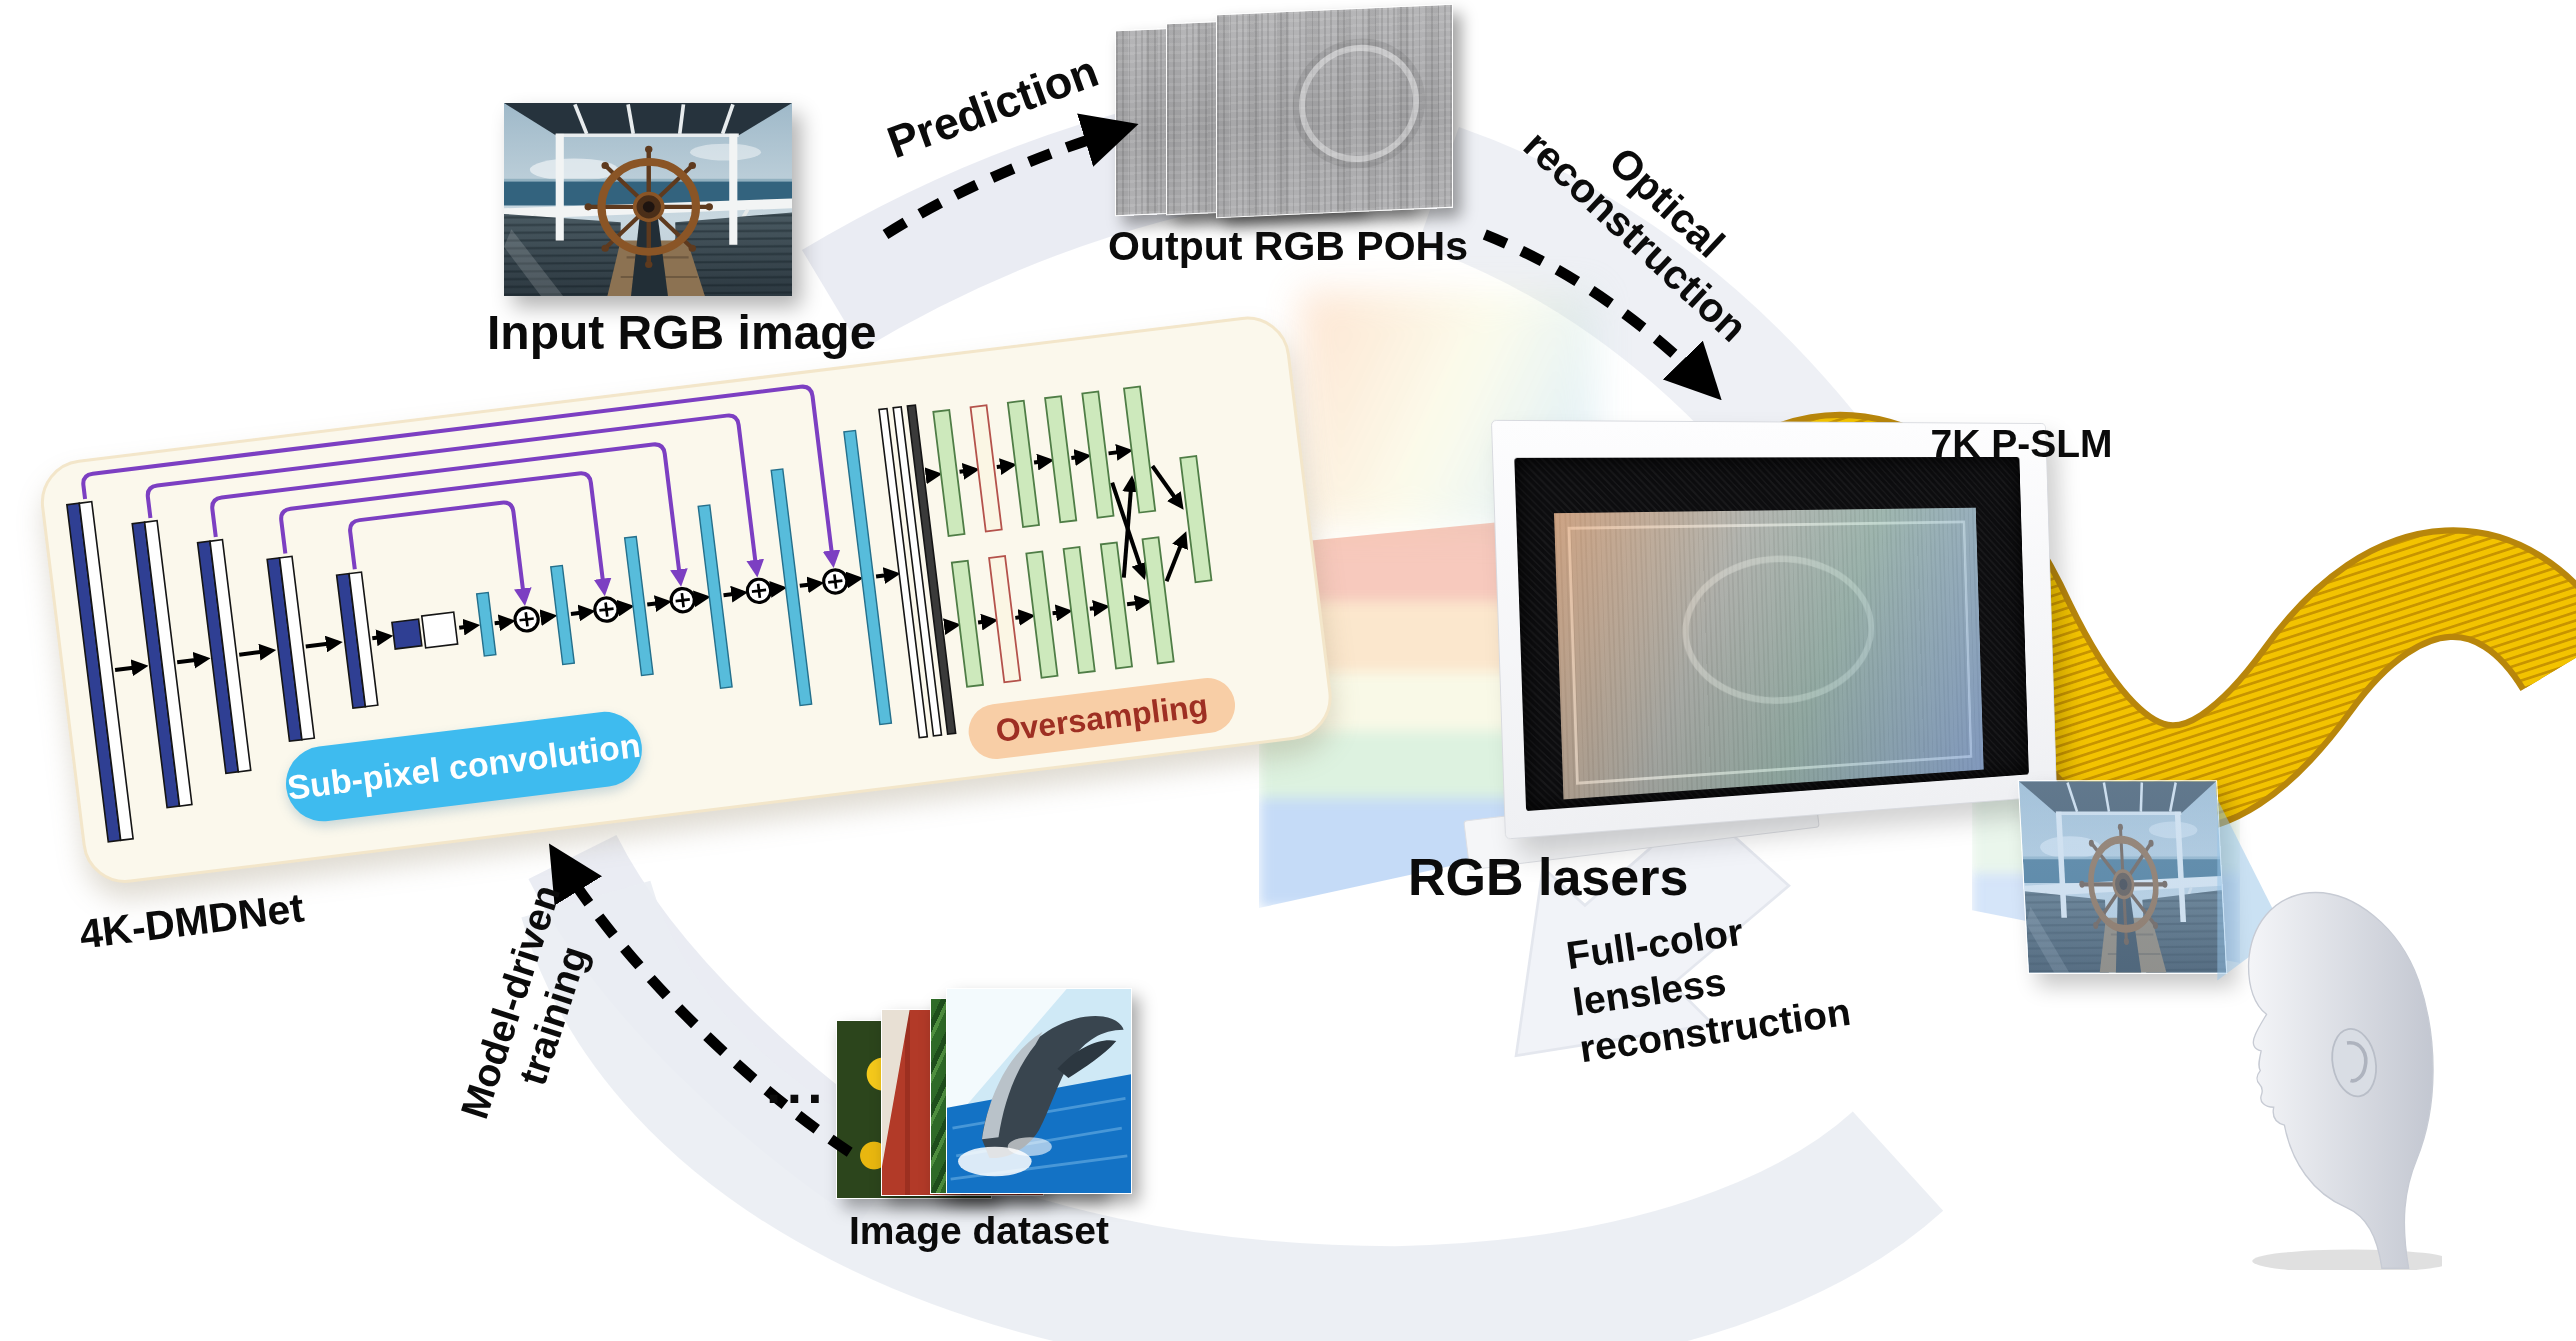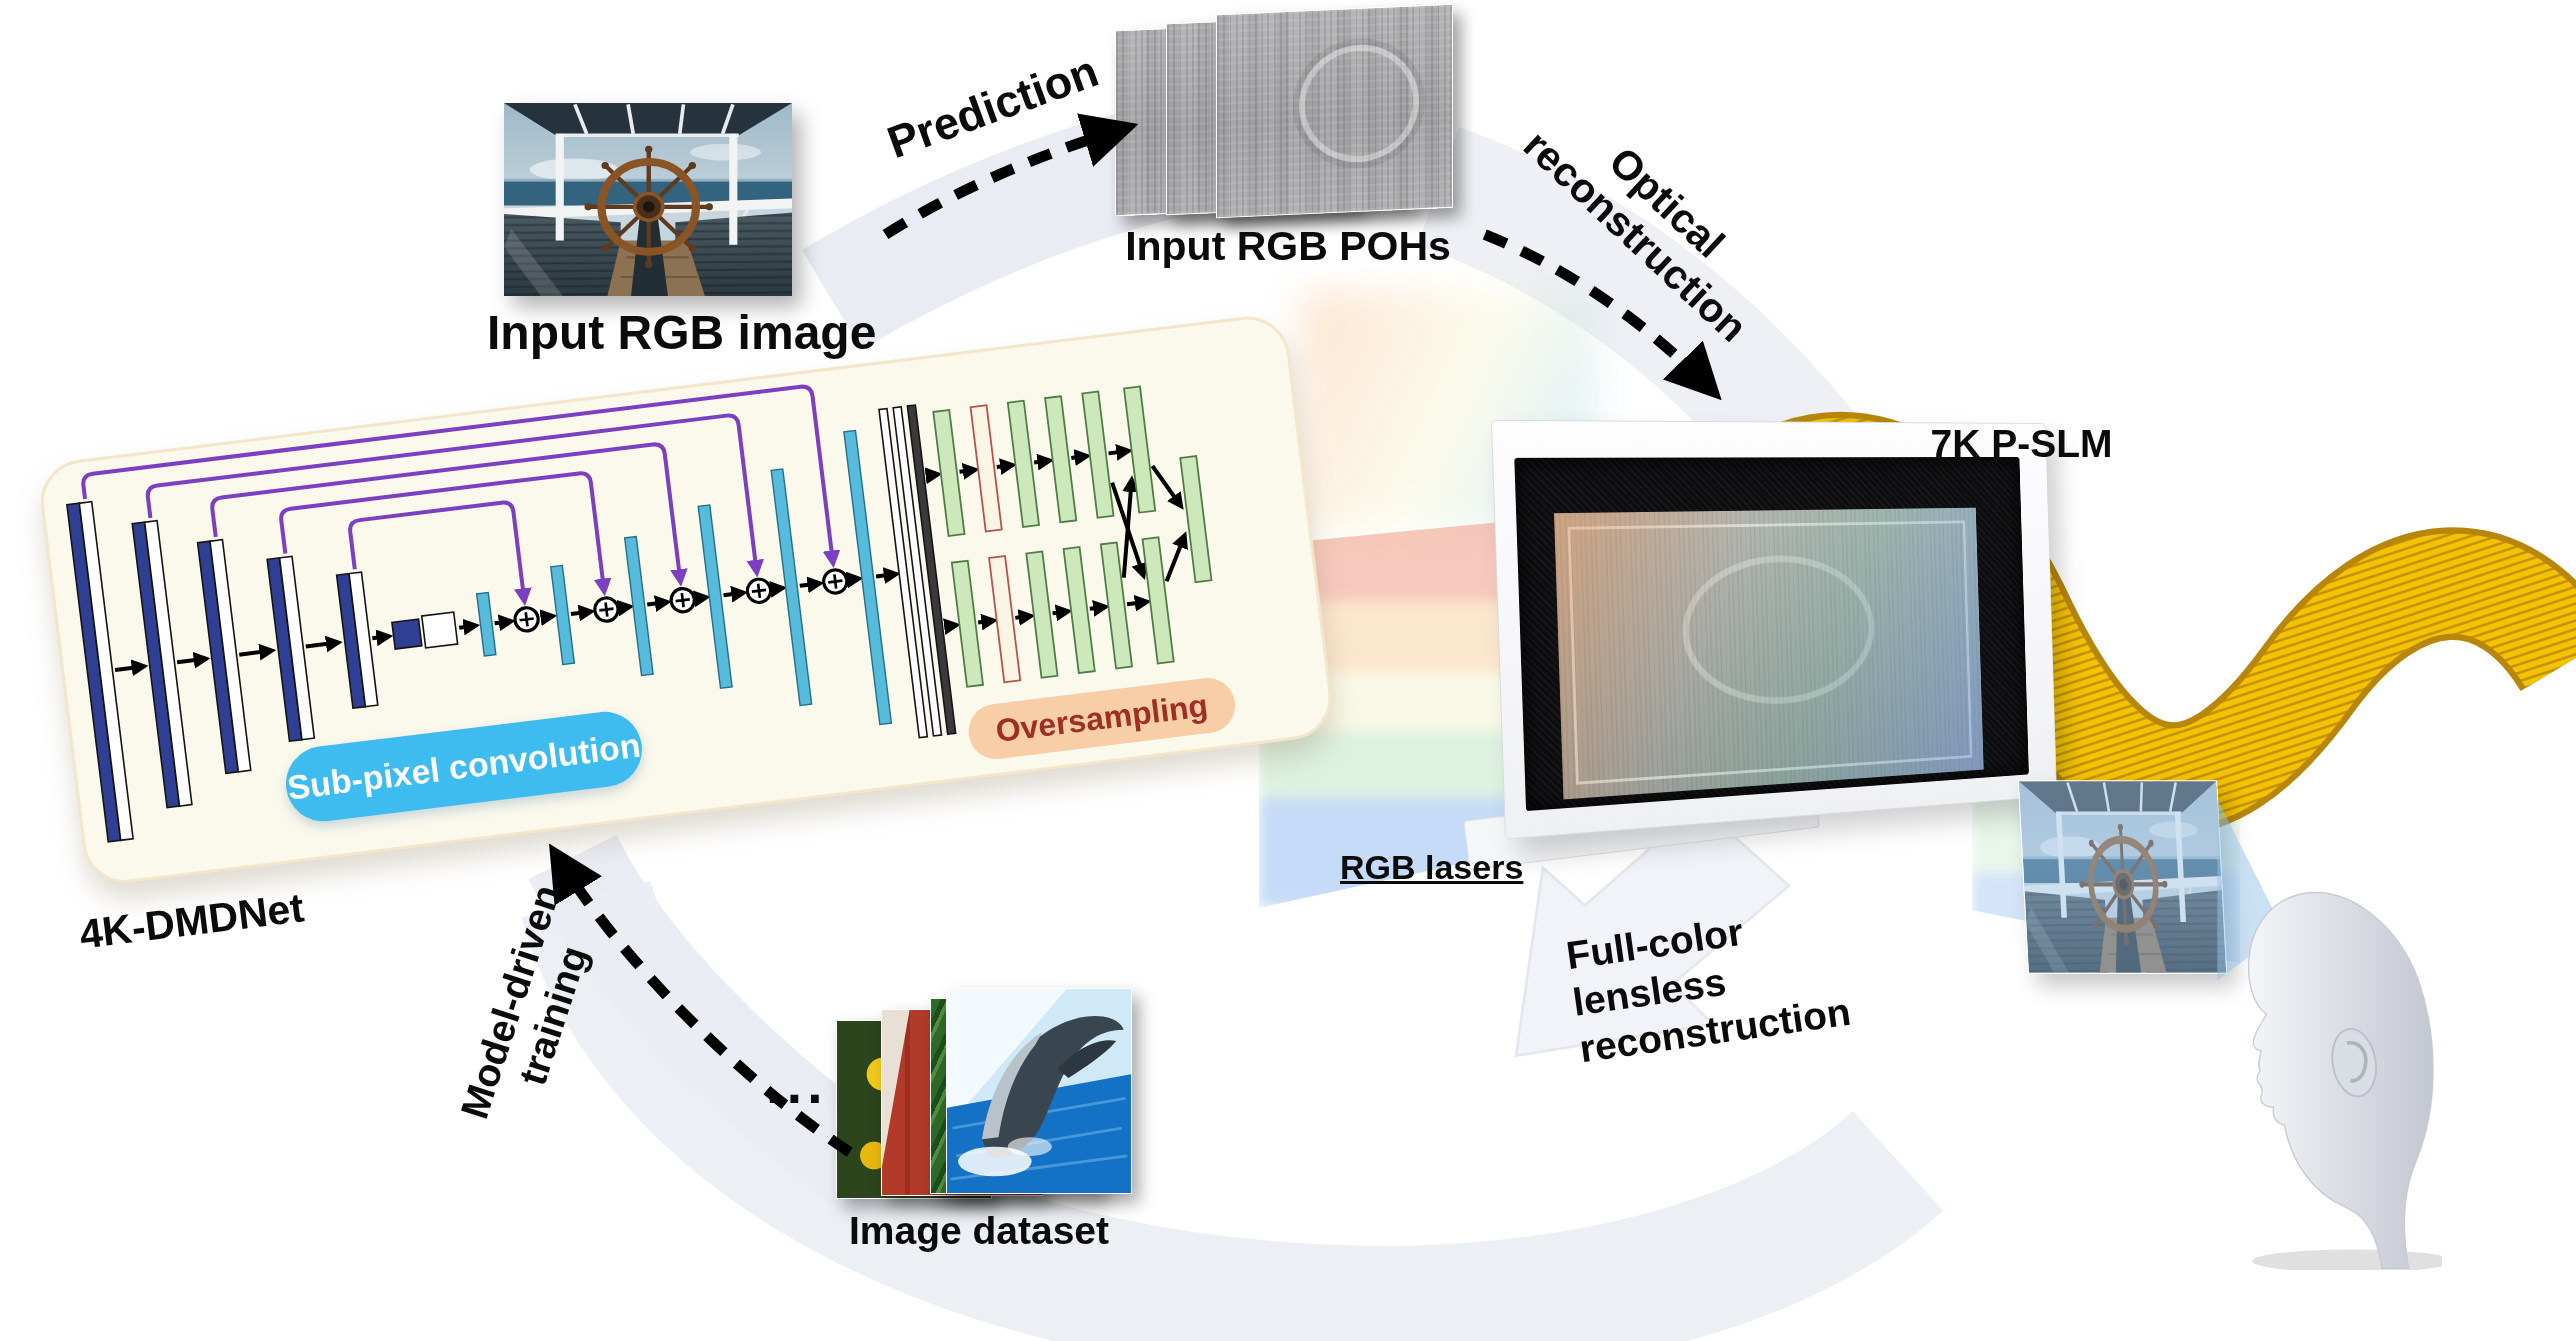--- a/index.html
+++ b/index.html
@@ -406,30 +406,30 @@
   <svg class="abs" style="left:0;top:0;z-index:7;" width="2576" height="1342" viewBox="0 0 2880 1500">
     <path d="M990,262 C1075,208 1175,168 1258,143" fill="none" stroke="#000" stroke-width="12" stroke-dasharray="26 19" marker-end="url(#ah)"></path>
     <path d="M1660,262 C1760,302 1848,368 1914,436" fill="none" stroke="#000" stroke-width="12" stroke-dasharray="26 19" marker-end="url(#ah)"></path>
     <path d="M950,1288 C852,1224 706,1092 622,956" fill="none" stroke="#000" stroke-width="12" stroke-dasharray="26 19" marker-end="url(#ah)"></path>
   </svg>
 
   <div class="lbl center" style="left:487px;top:306px;width:322px;font-size:48px;z-index:8;"><span>Input RGB image</span></div>
 
   <div class="lbl center" style="left:841px;top:82px;width:304px;font-size:45px;transform:rotate(-20deg);z-index:8;"><span>Prediction</span></div>
 
-  <div class="lbl center" style="left:1100px;top:224px;width:376px;font-size:41px;z-index:8;"><span>Input RGB POHs</span></div>
+  <div class="lbl center" style="left:1100px;top:224px;width:376px;font-size:41px;z-index:8;"><span>Output RGB POHs</span></div>
 
   <div class="lbl center" style="left:1485px;top:174px;width:331px;font-size:41px;transform:rotate(43deg);z-index:8;">
     <div>Optical</div>
     <div>reconstruction</div>
   </div>
 
   <div class="lbl center" style="left:1892px;top:422px;width:259px;font-size:39px;z-index:8;"><span>7K P-SLM</span></div>
 
-  <div class="lbl" style="left:1340px;top:848px;font-size:34px;z-index:8;text-decoration:underline;"><span>RGB lasers</span></div>
+  <div class="lbl" style="left:1408px;top:848px;font-size:52px;z-index:8;"><span>RGB lasers</span></div>
 
   <div class="lbl" style="left:1572px;top:914px;font-size:39px;transform:rotate(-8deg);line-height:1.2;z-index:8;">
     <div>Full-color</div>
     <div>lensless</div>
     <div>reconstruction</div>
   </div>
 
   <div class="lbl" style="left:79px;top:899px;font-size:41px;transform:rotate(-7deg);z-index:8;"><span>4K-DMDNet</span></div>
 
   <div class="lbl center" style="left:385px;top:964px;width:295px;font-size:39px;transform:rotate(-72deg);line-height:1.15;z-index:8;">

